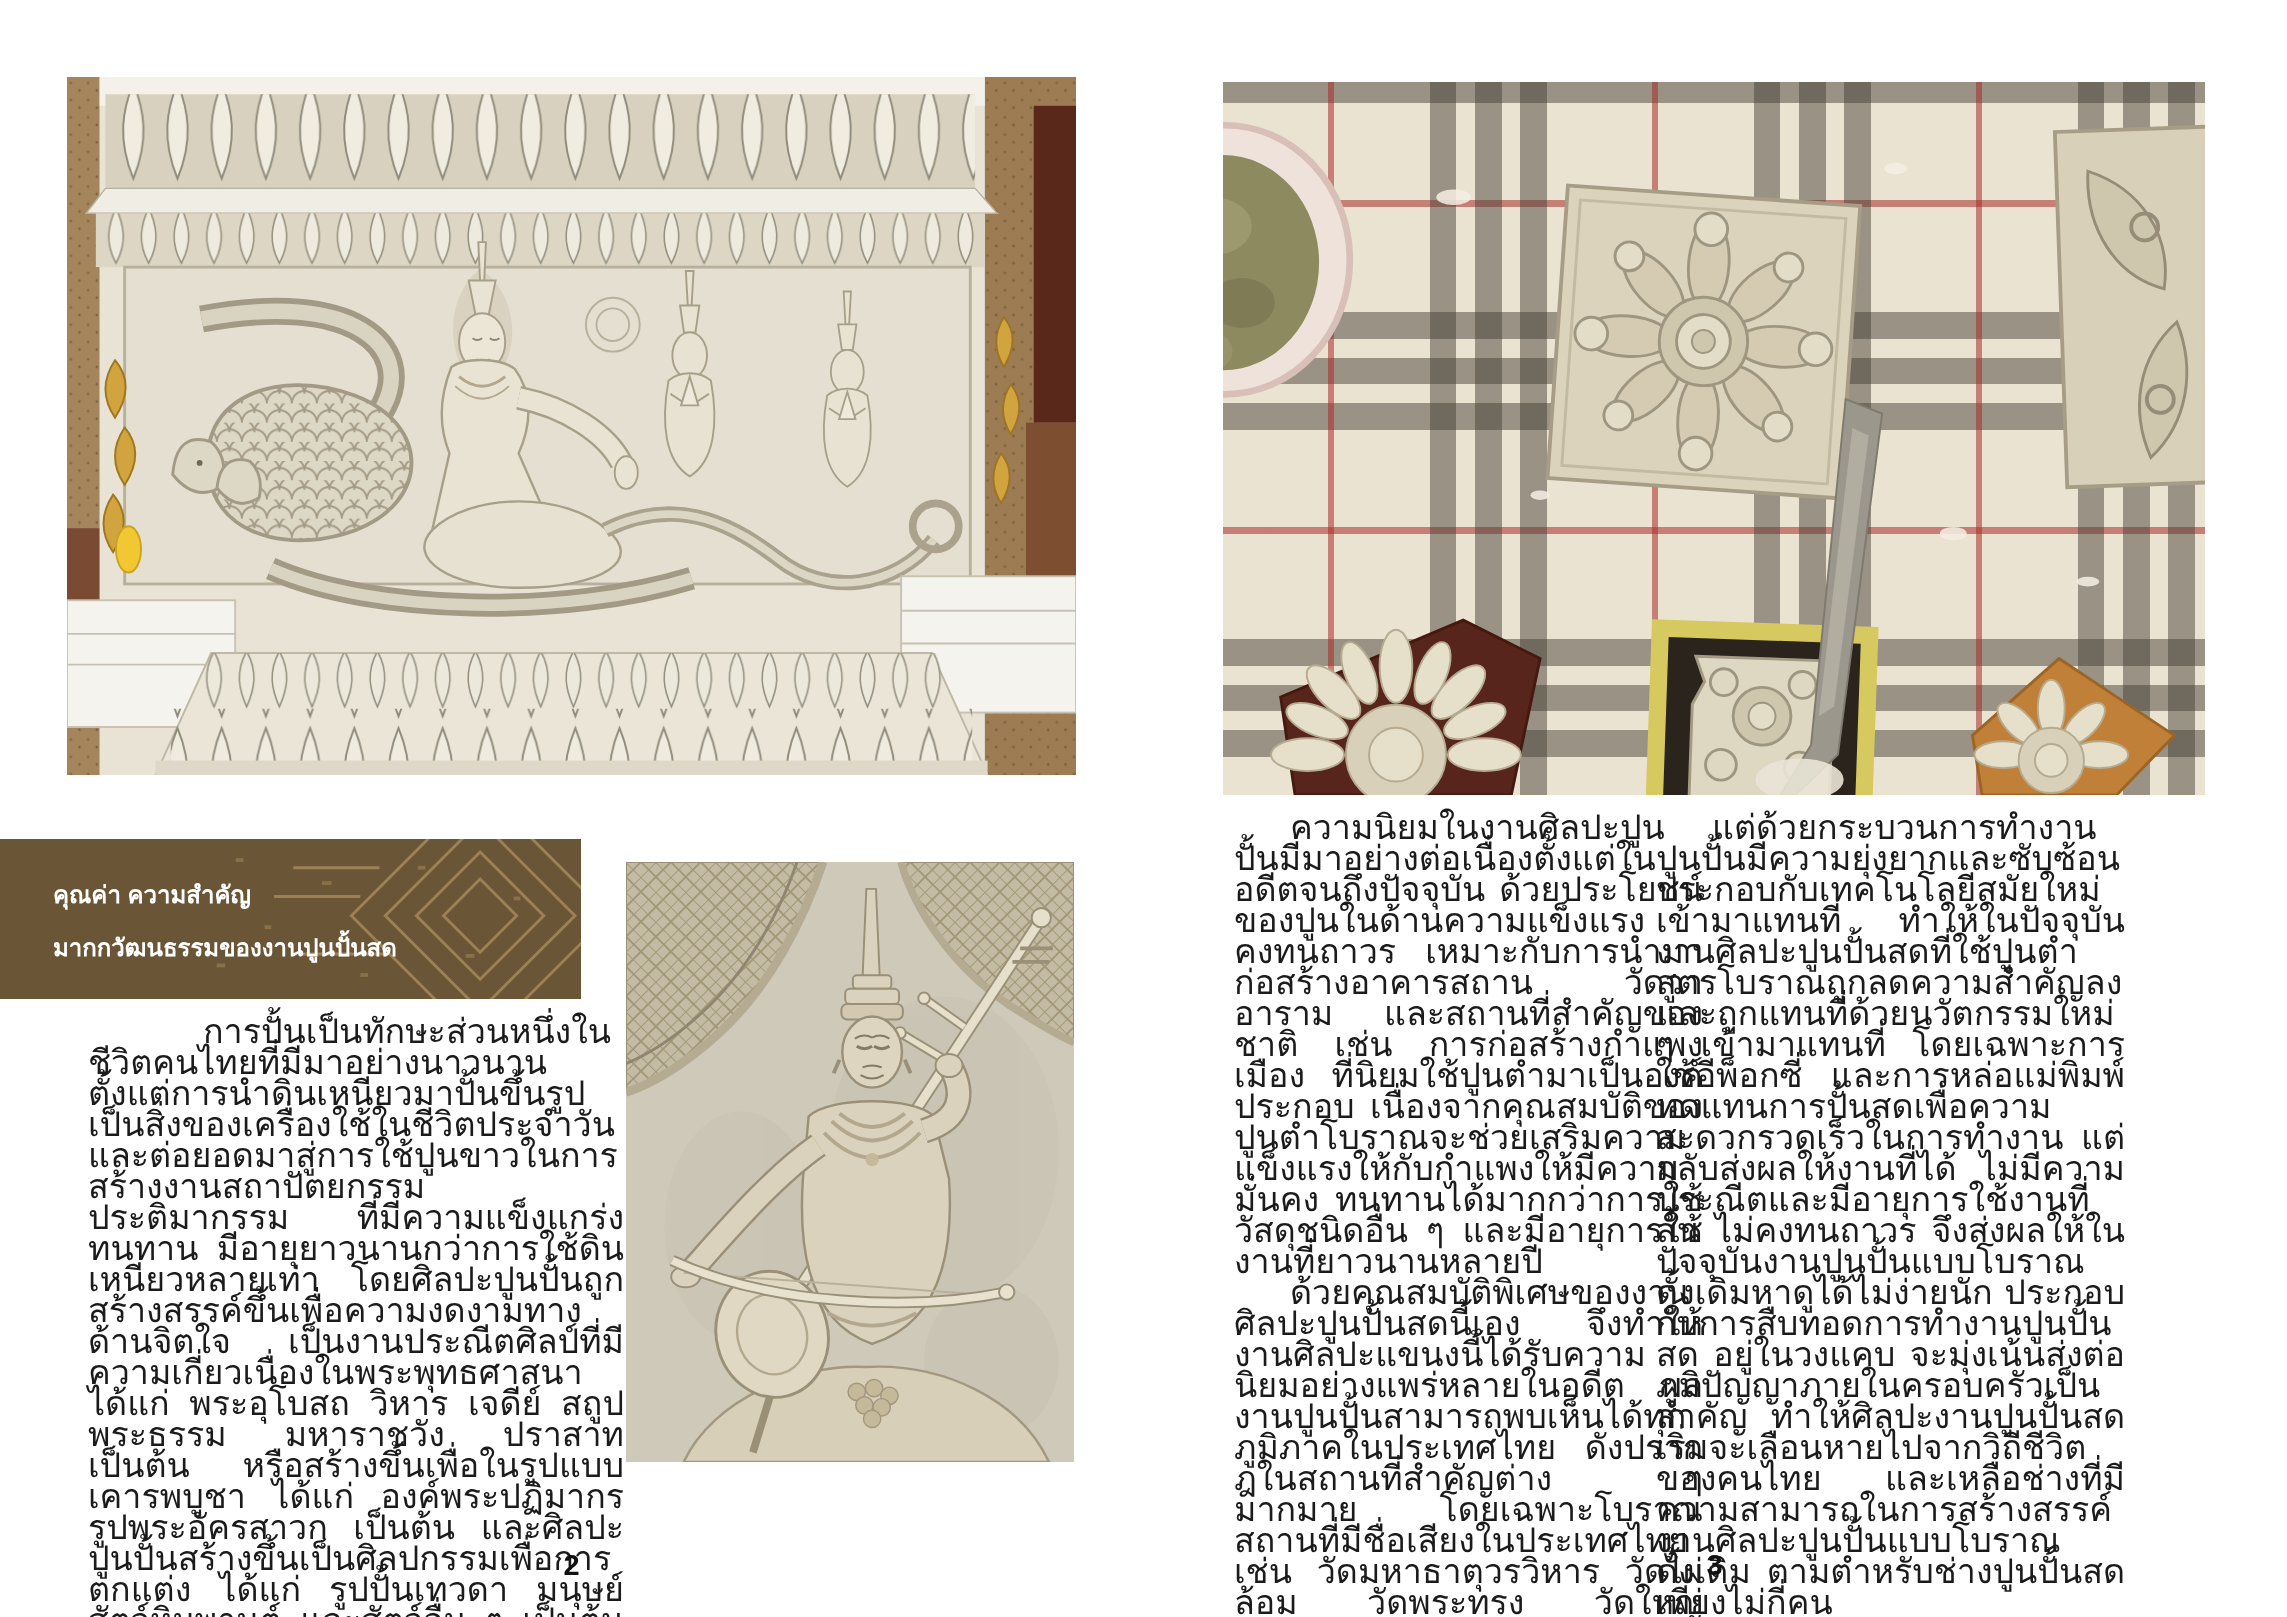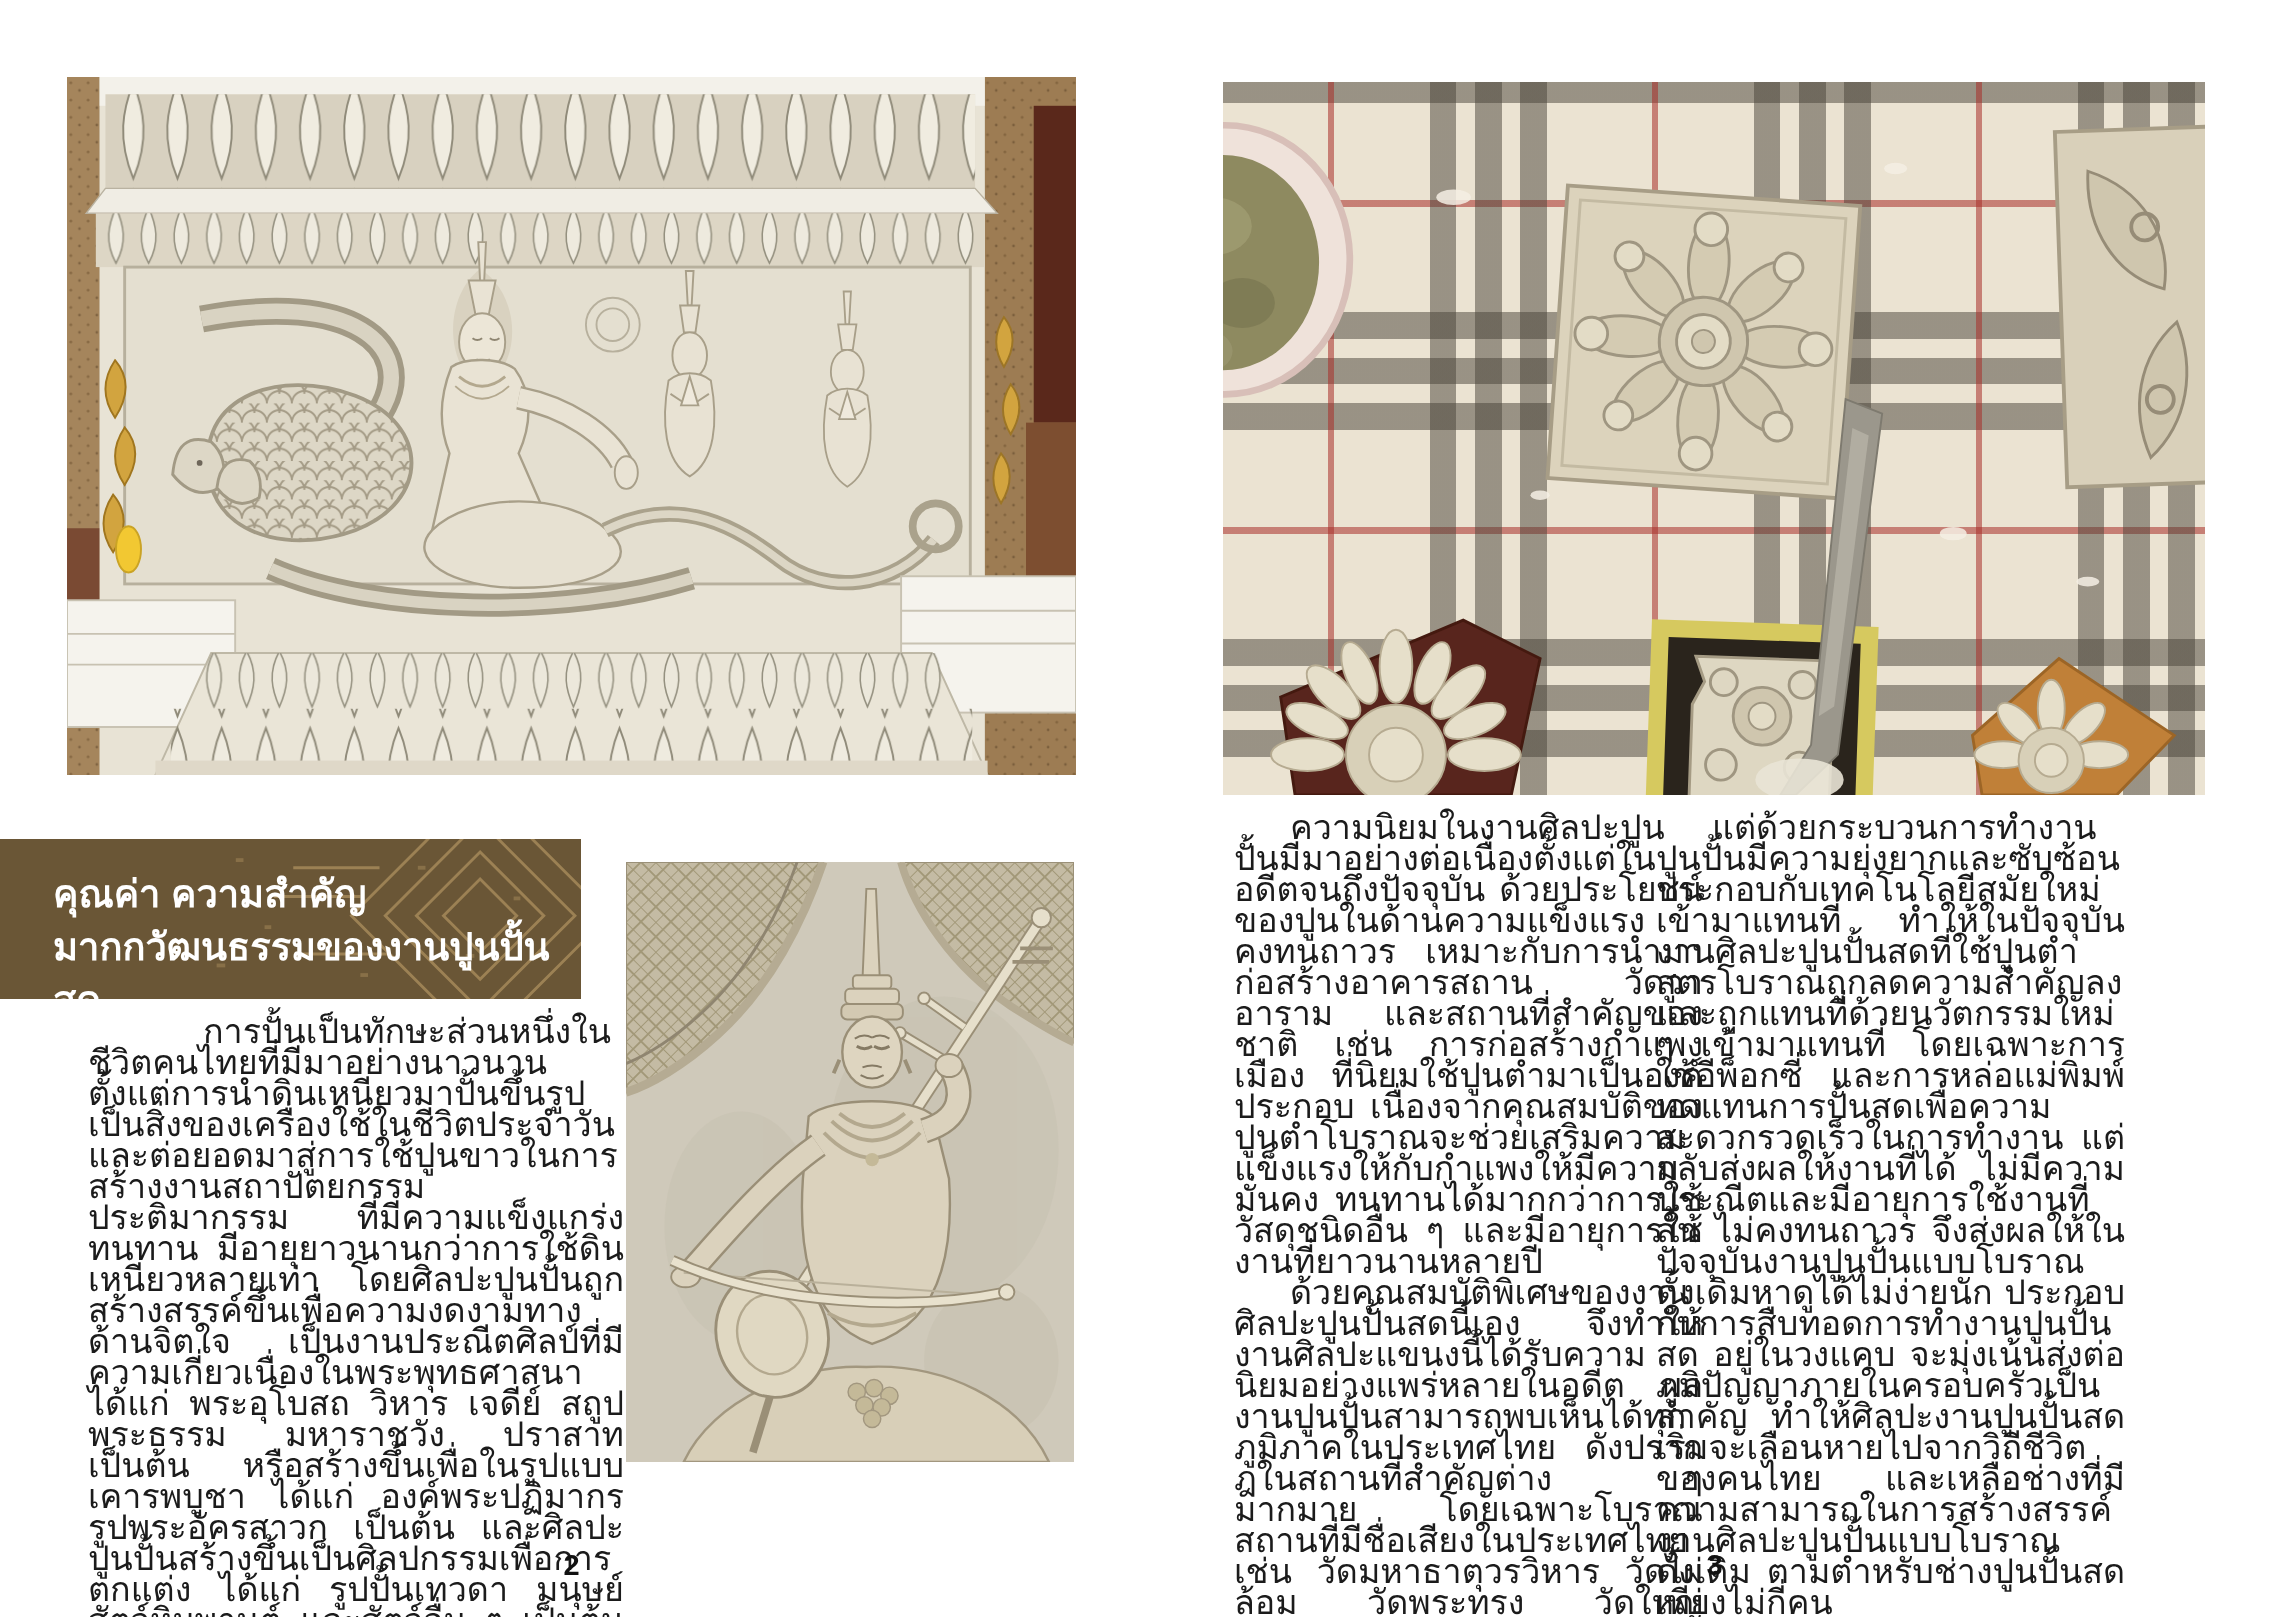--- a/index.html
+++ b/index.html
@@ -16,21 +16,21 @@
   
   .relief-photo { left:67px; top:77px; width:1009px; height:698px; background:#cfc7b6; }
   .statue-photo { left:626px; top:862px; width:448px; height:600px; background:#cfc9ba; }
 
   .title-box {
     position:absolute; left:0; top:839px; width:581px; height:160px;
     background:#6a5636; overflow:hidden;
   }
   .title-box h1 {
     position:relative; z-index:2; margin:0; padding:29px 0 0 53px;
-    font-size:38px; line-height:53px; font-weight:bold; color:#ffffff;
+    font-size:24px; line-height:53px; font-weight:bold; color:#ffffff;
   }
   .title-box h1 span { display:block; }
   .title-ornament { position:absolute; right:0; top:0; height:100%; z-index:1; opacity:.85; }
 
   .body-text {
     position:absolute; margin:0;
     font-size:34px; line-height:31px; text-align:justify;
     color:#1b1b1b; word-break:normal;
   }
   .left-para { left:88px; top:1016px; width:536px; text-indent:115px; }

